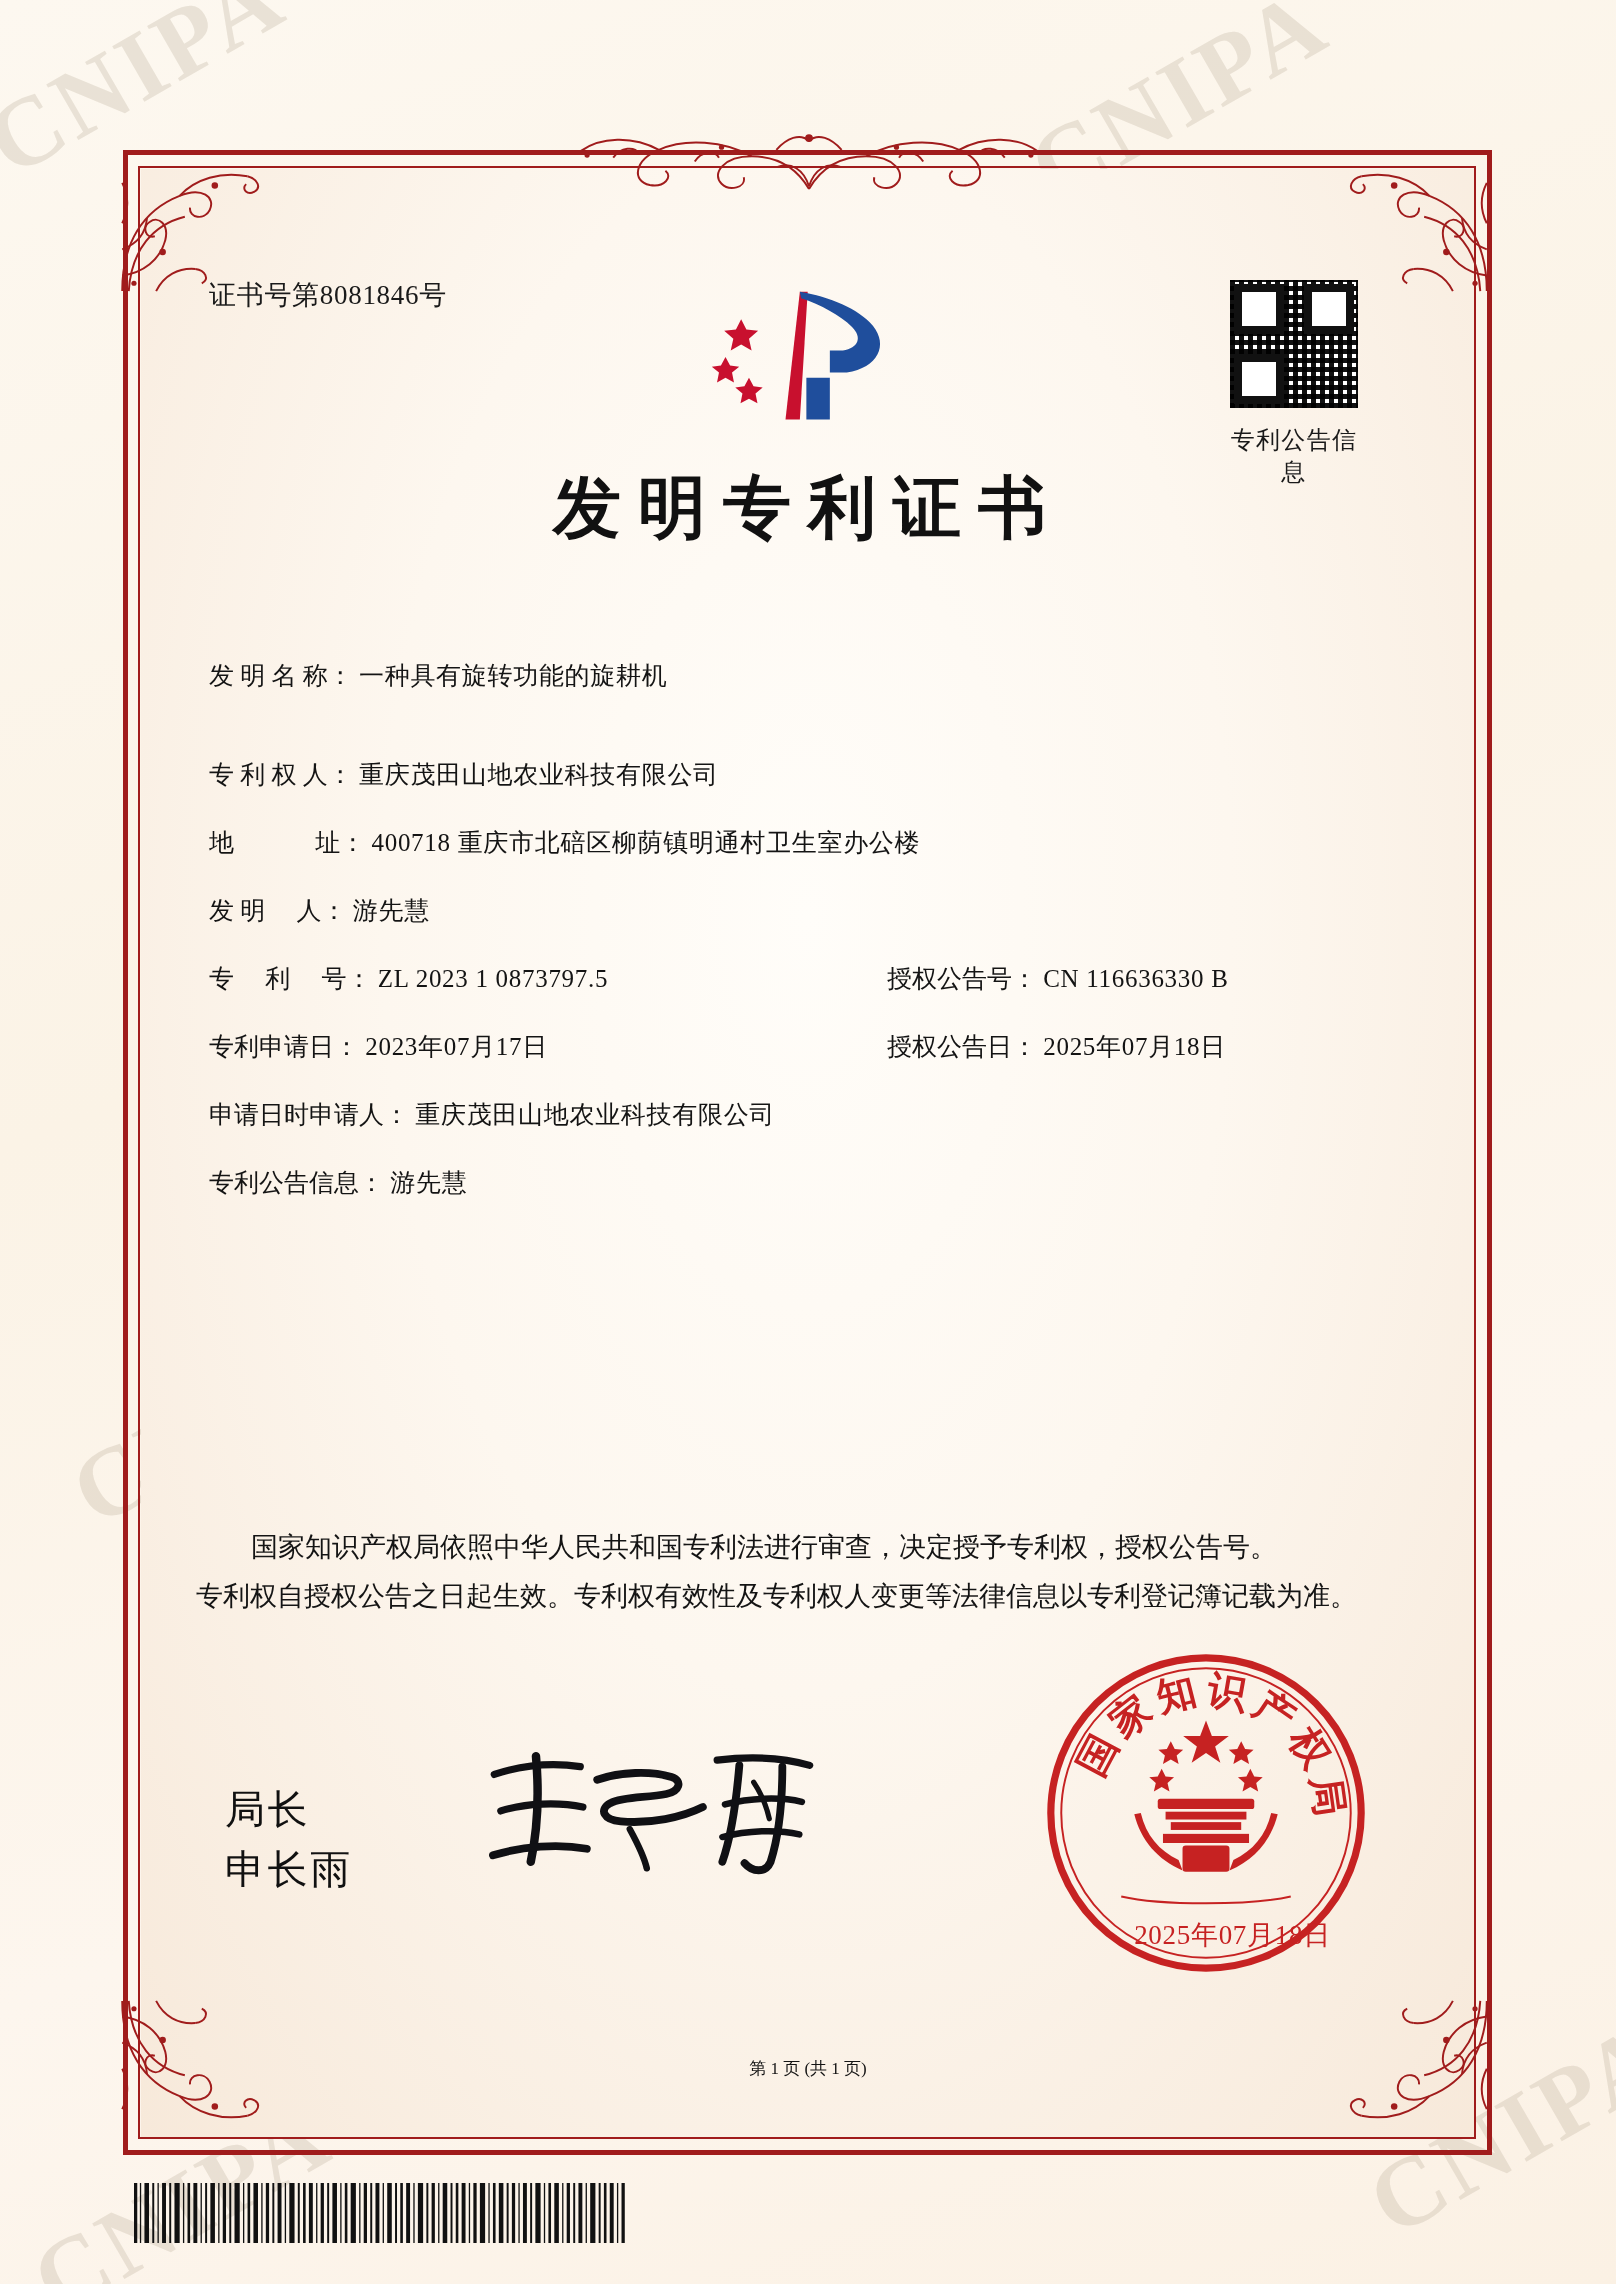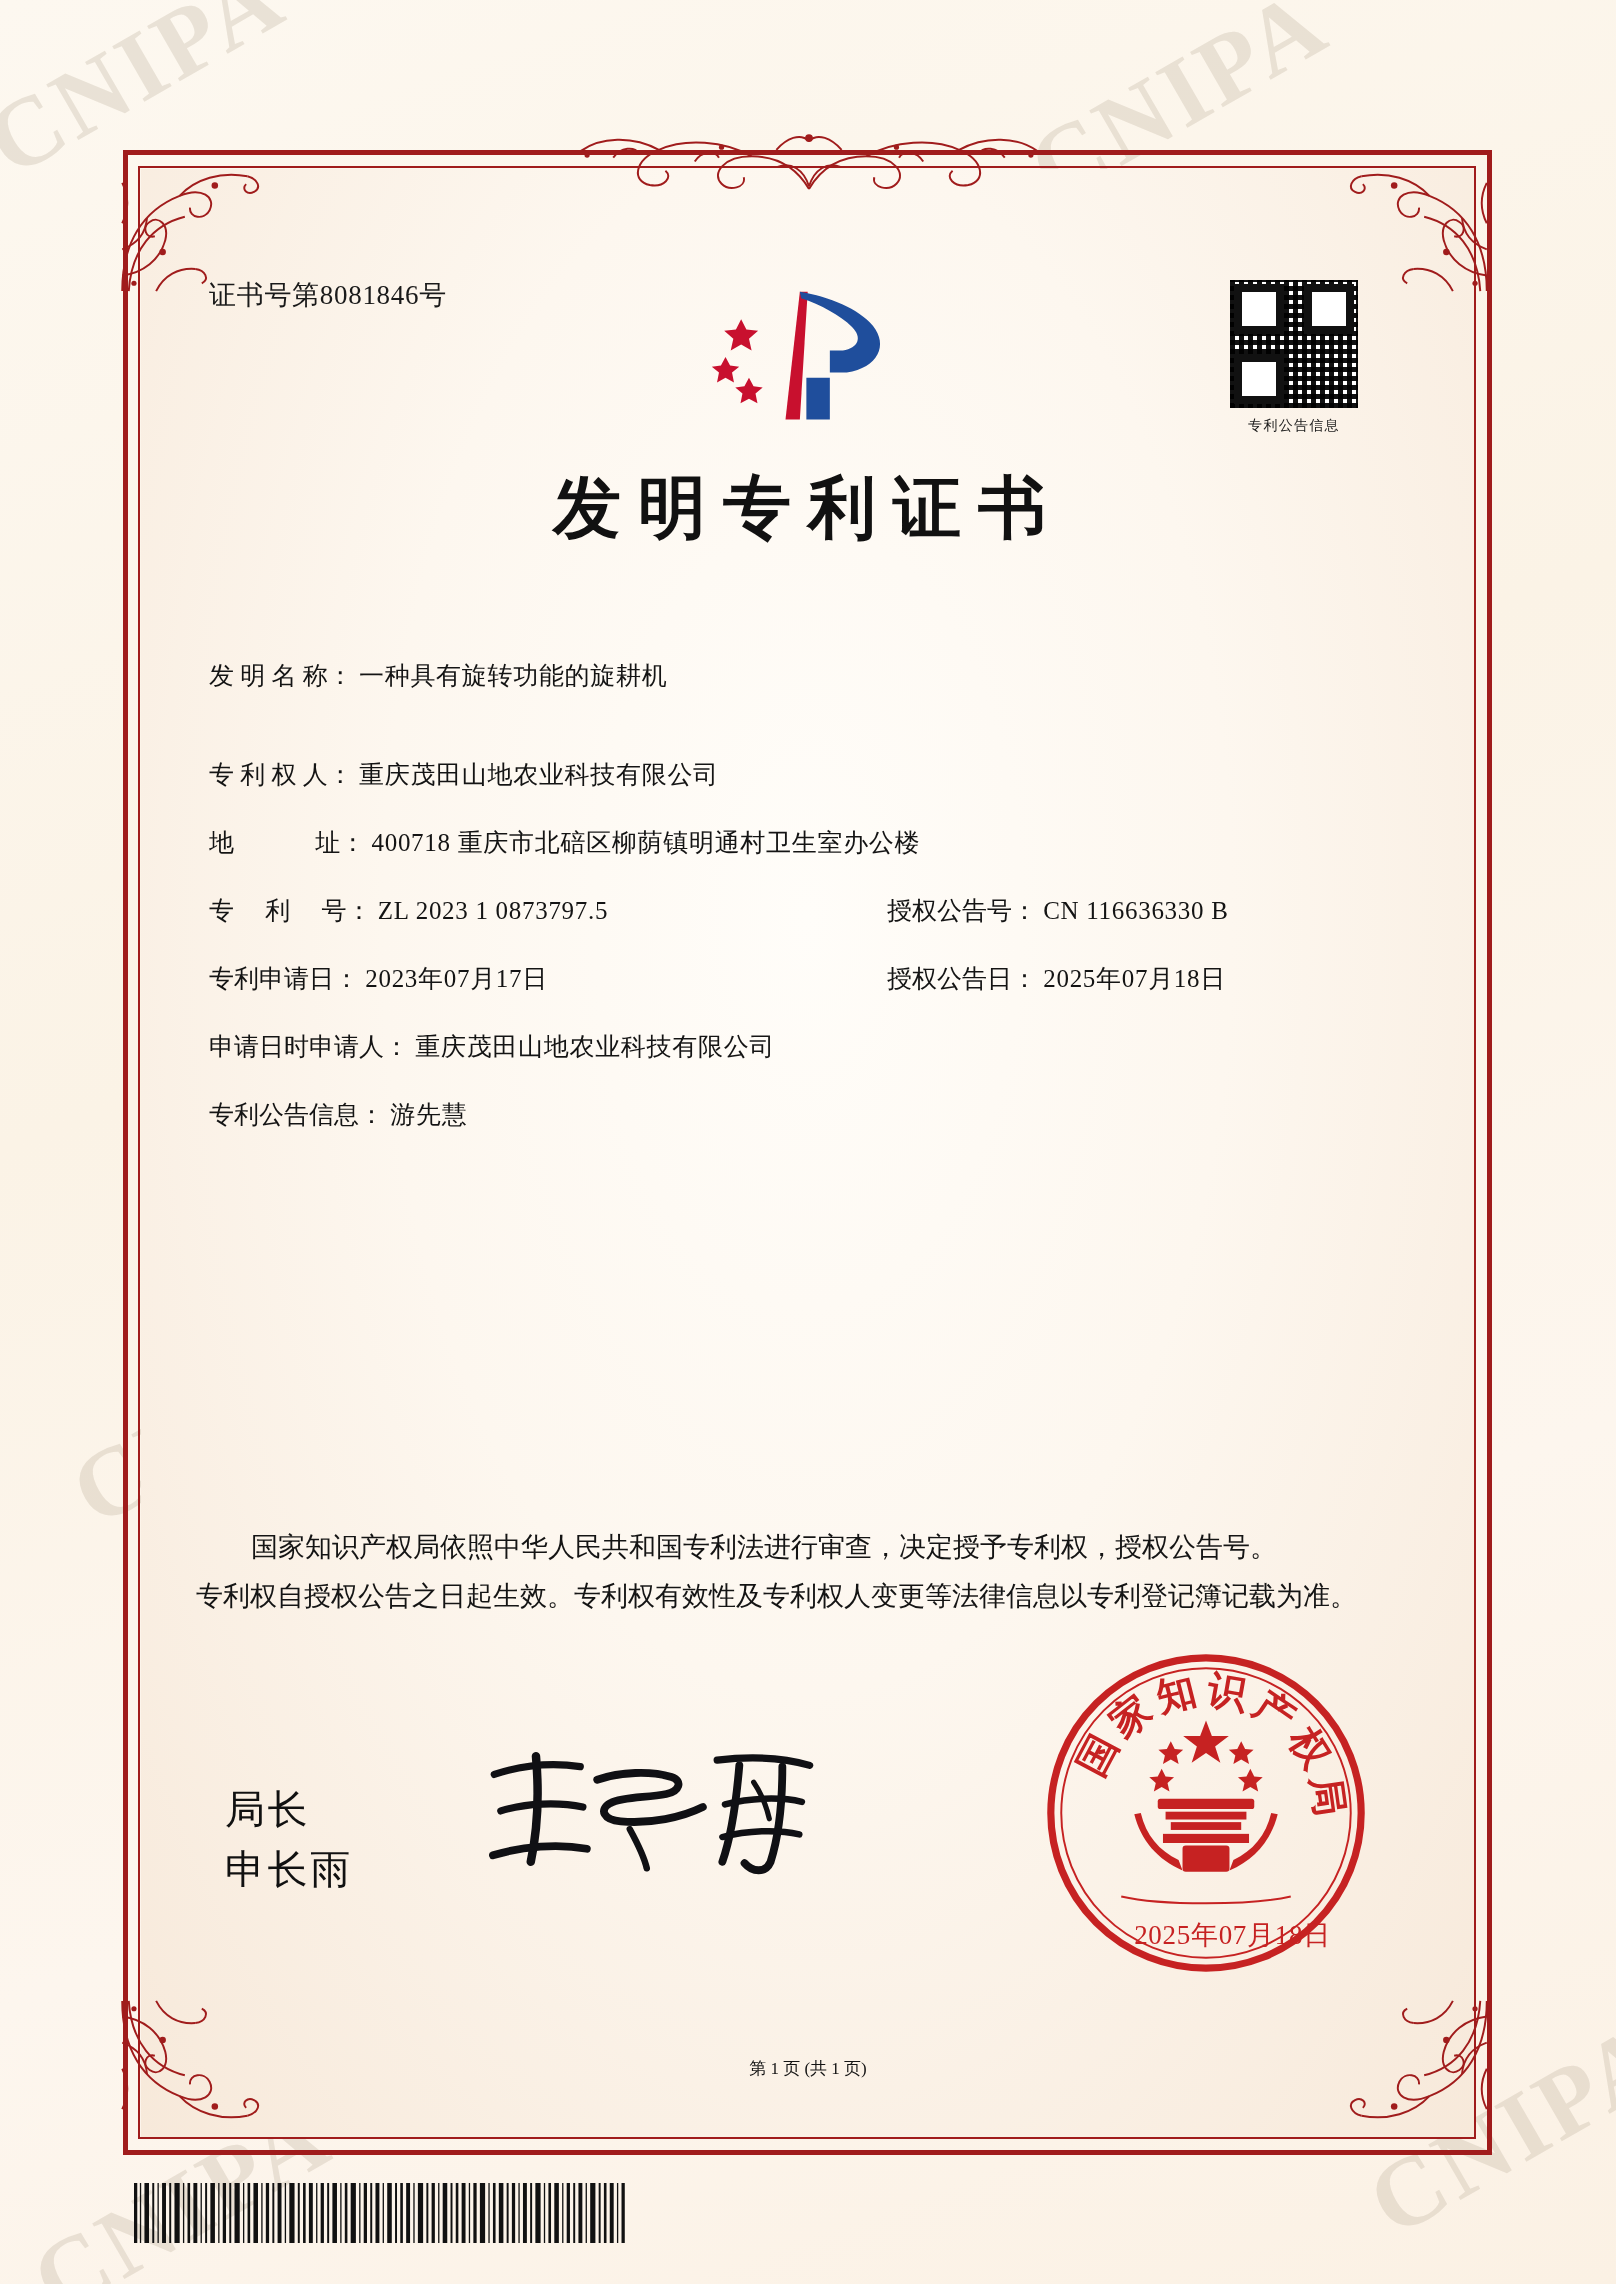--- a/index.html
+++ b/index.html
@@ -145,22 +145,22 @@
   .qr:after  { right: 3.9px; top: 3.9px; }
   .qr-eye3 {
     position: absolute;
     left: 3.9px; bottom: 3.9px;
     width: 34px; height: 34px;
     border: 8.5px solid #111;
     background: #fff;
     box-shadow: inset 0 0 0 4.6px #fff;
   }
   .qr-caption {
-    margin-top: 9px;
-    font-size: 14px;
+    margin-top: 16px;
+    font-size: 24px;
     color: #1a1a1a;
     letter-spacing: 1.3px;
   }
 
   .title {
     position: absolute;
     left: 0;
     right: 0;
     top: 463px;
     text-align: center;
@@ -419,20 +419,24 @@
       <div class="row">
         <span class="lbl">专 利 权 人：</span>
         <span class="val">重庆茂田山地农业科技有限公司</span>
       </div>
 
       <div class="row">
         <span class="lbl">地　　　 址：</span>
         <span class="val">400718 重庆市北碚区柳荫镇明通村卫生室办公楼</span>
       </div>
 
+      <div class="row">
+        <span class="lbl">发 明 　人：</span>
+        <span class="val">游先慧</span>
+      </div>
 
       <div class="row">
         <span class="lbl">专 　利 　号：</span>
         <span class="val">ZL 2023 1 0873797.5</span>
         <span class="col2">
           <span class="lbl">授权公告号：</span>
           <span class="val">CN 116636330 B</span>
         </span>
       </div>
 

